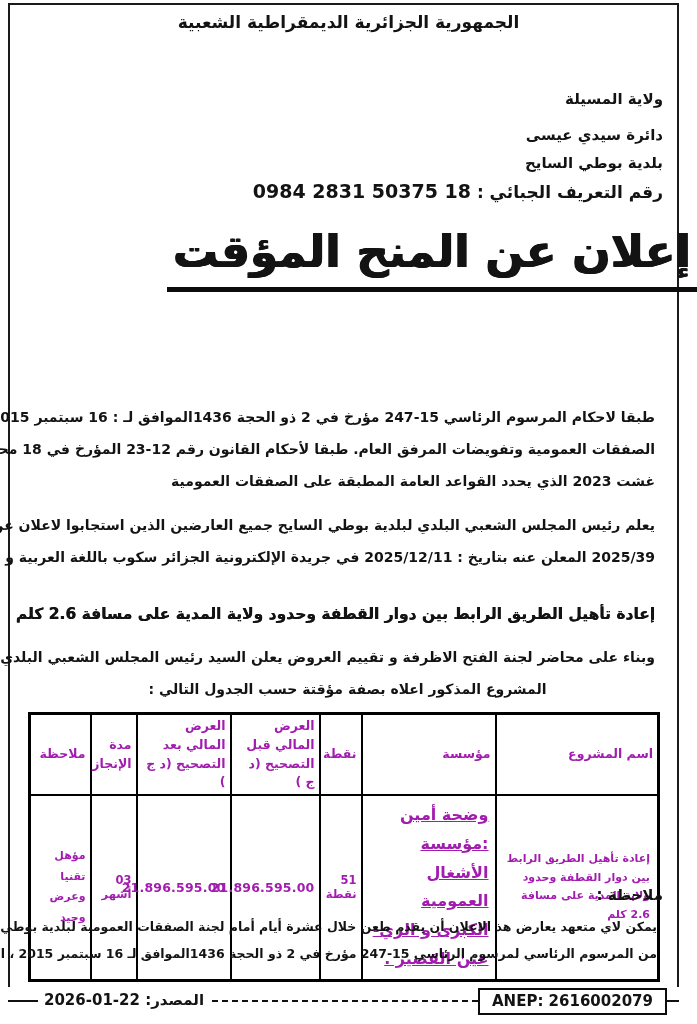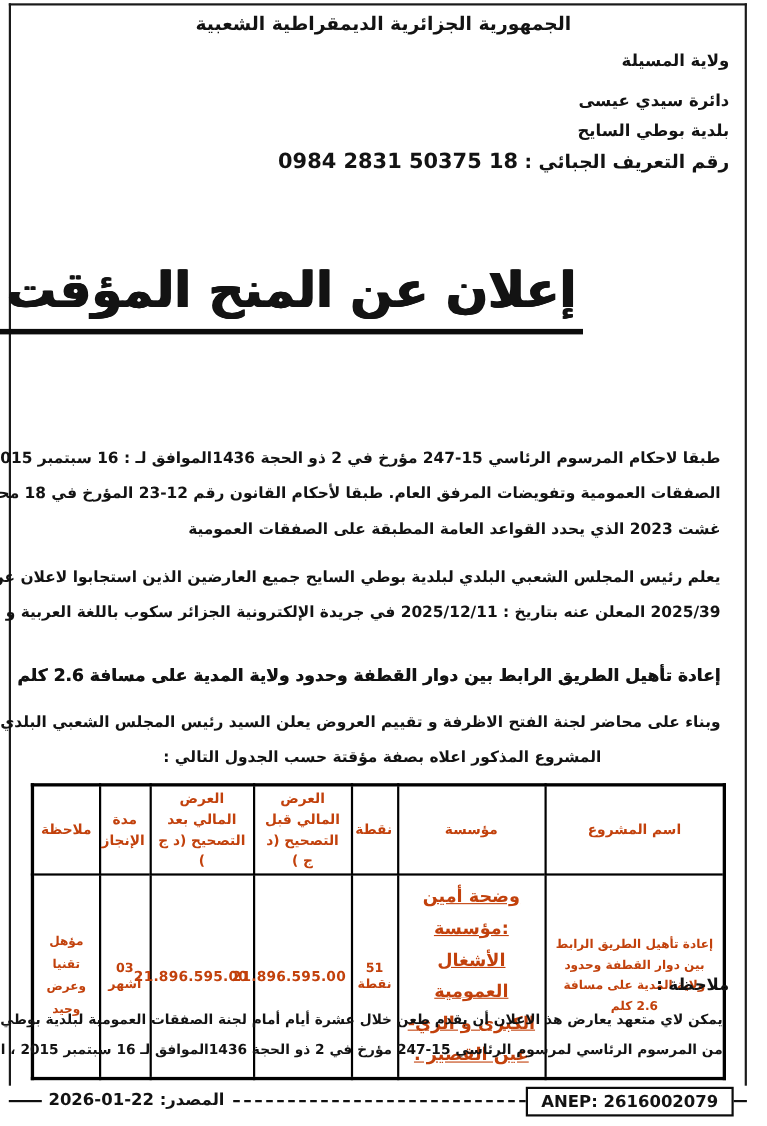--- a/index.html
+++ b/index.html
@@ -11,47 +11,47 @@
   .abs{position:absolute;}
   
   #border-top{top:3px;left:8px;right:18px;height:0;border-top:2px solid #1a1a1a;}
   #border-left{top:3px;left:8px;width:0;height:984px;border-left:2px solid #1a1a1a;}
   #border-right{top:3px;right:18px;width:0;height:984px;border-left:2px solid #1a1a1a;}
 
   #national-header{top:12px;left:0;right:0;text-align:center;font-size:17px;direction:rtl;}
 
   #authority{top:46px;right:34px;text-align:right;direction:rtl;}
   #authority .a-line{font-size:15px;}
-  #authority .g1{margin-bottom:18px;}
+  #authority .g1{margin-bottom:18px;margin-top:44px;}
   #authority .g2{margin-bottom:10px;text-align:right;}
   #authority .g3{margin-bottom:8px;}
   #authority .tax{font-size:17px;}
   #authority .tax .num{font-size:19px;letter-spacing:1px;text-align:center;}
 
-  #title-wrap{top:238px;left:0;right:0;text-align:left;}
+  #title-wrap{top:226px;left:0;right:0;text-align:right;padding-left:28px;}
   #main-title{
     display:inline-block;direction:rtl;font-size:45px;font-weight:900;line-height:1.15;
     border-bottom:5px solid #0c0c0c;padding:0 6px 9px;
     text-shadow:0.7px 0 #131313,-0.7px 0 #131313;
   }
 
   .para{direction:rtl;left:40px;right:42px;}
   .ln{font-size:14px;white-space:nowrap;}
   .jl{text-align:justify;text-align-last:justify;}
   .rl{text-align:right;}
   .cl{text-align:center;}
   #intro{top:401px;} #intro .ln{line-height:32px;}
   #announcement{top:509px;} #announcement .ln{line-height:32px;}
   #project-title{top:605px;left:40px;right:42px;direction:rtl;text-align:right;
     font-size:15.5px;white-space:nowrap;text-shadow:0.4px 0 #131313;}
   #award{top:641px;} #award .ln{line-height:32px;}
 
   #table-wrap{top:712px;left:28px;}
   table{border-collapse:collapse;table-layout:fixed;width:629px;direction:rtl;border:3px solid #000;}
-  th,td{border:2px solid #000;text-align:center;vertical-align:middle;padding:2px 4px;color:#c2410c;}
+  th,td{border:2px solid #000;text-align:right;vertical-align:middle;padding:2px 4px;color:#a21caf;}
   thead tr{height:58px;} tbody tr{height:104px;}
   th{font-size:12.5px;font-weight:700;line-height:1.5;}
   td.c-proj{font-size:11px;line-height:1.7;padding:0 7px;}
   td.c-comp{font-size:16px;line-height:1.8;padding:5px 6px;text-decoration:underline;}
   td.c-pts{font-size:11.5px;}
   td.c-amt{font-size:12.5px;letter-spacing:0.2px;}
   td.c-dur{font-size:11.5px;}
   td.c-rem{font-size:11px;line-height:1.9;}
 
   #note-title{top:886px;right:34px;direction:rtl;font-size:15px;}

